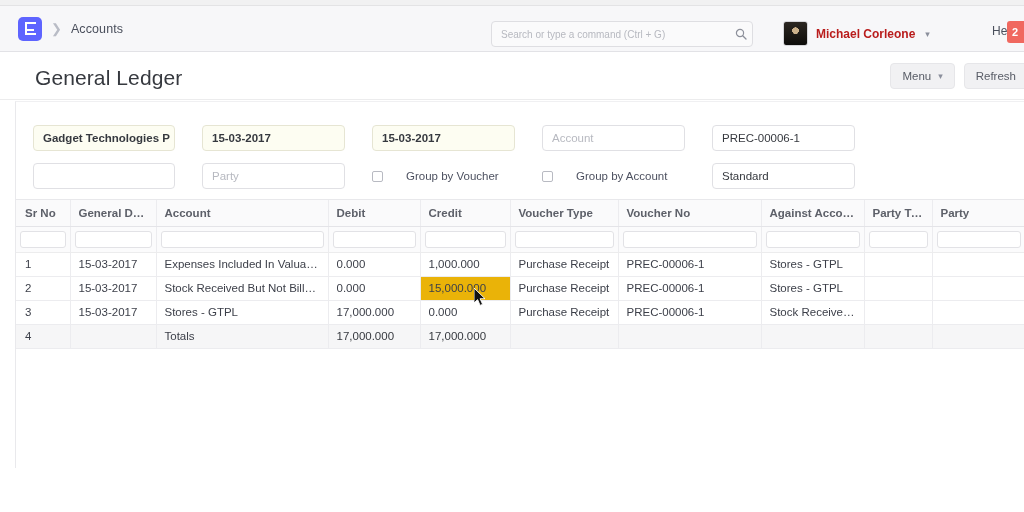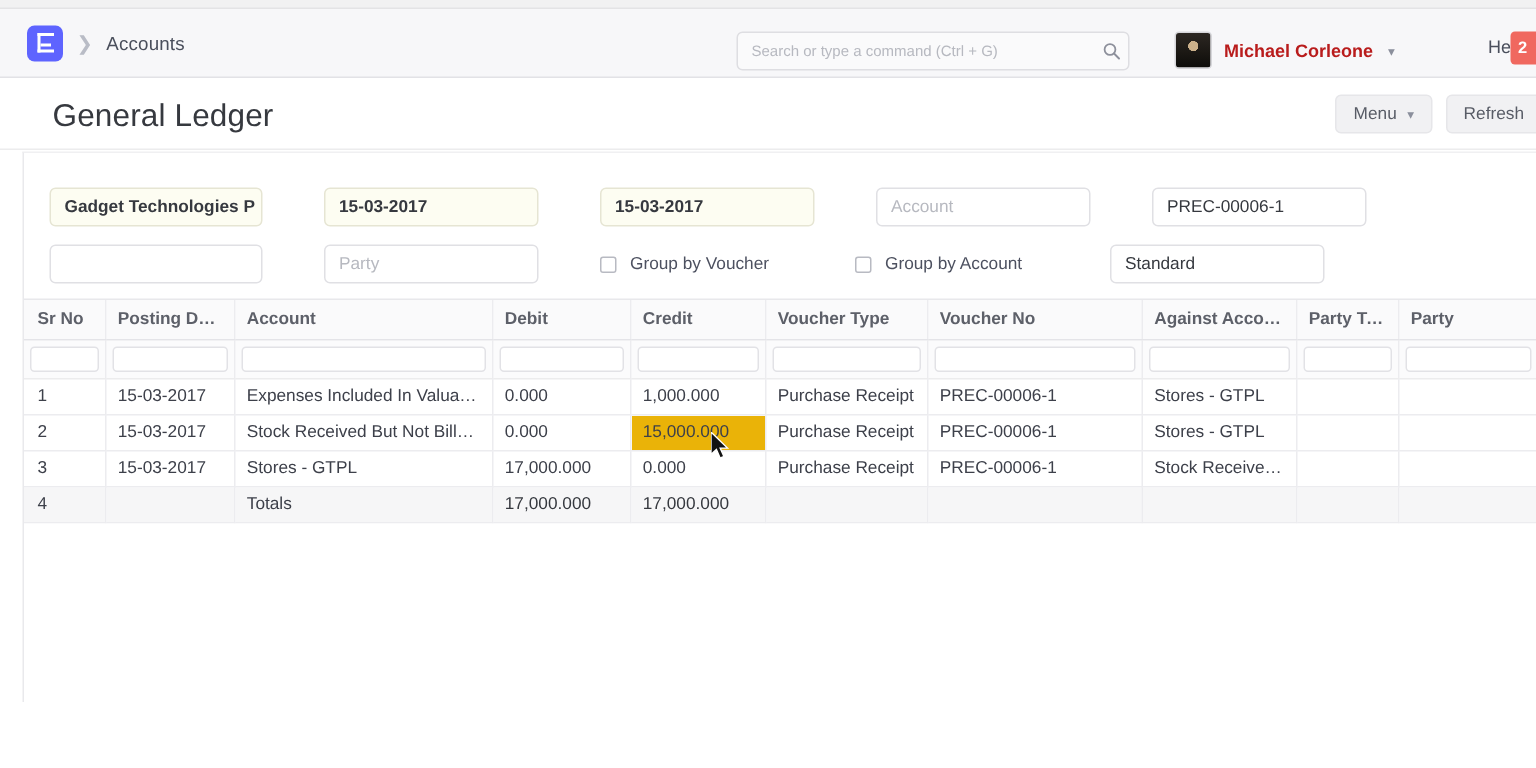--- a/index.html
+++ b/index.html
@@ -123,31 +123,31 @@
 
   
   .filters { padding:17px 0 0 17px; }
   .filter-row { display:flex; align-items:center; height:38px; }
   .fbox {
     height:26px; border:1px solid #e0e0e4; border-radius:4px;
     background:#ffffff;
     font-size:11.5px; color:#36393f;
     display:flex; align-items:center; padding:0 9px;
     overflow:hidden; white-space:nowrap;
-    margin-right:41px;
+    margin-right:27px;
   }
   .fbox.filled { background:#fdfdf2; border-color:#e6e5d3; font-weight:bold; }
   .fbox.ph { color:#b7b9c0; }
   .w-a { width:142px; }
   .w-b { width:143px; }
   .w-c { width:143px; }
   .w-d { width:143px; }
   .w-e { width:143px; }
   .chk-wrap {
-    display:flex; align-items:center; gap:9px; width:143px; margin-right:27px;
+    display:flex; align-items:center; gap:23px; width:143px; margin-right:27px;
   }
   .chk {
     width:11px; height:11px; border:1px solid #b8bac2; border-radius:2px;
     background:#fff; flex:none;
   }
   .chk-label { font-size:11.5px; color:#4d5160; white-space:nowrap; }
 
   
   .tbl { width:1009px; border-top:1px solid #e8e8eb; margin-top:4px; }
   .tbl table { border-collapse:collapse; width:100%; table-layout:fixed; }
@@ -293,21 +293,21 @@
             <col class="col-credit">
             <col class="col-vtype">
           <col class="col-vno">
             <col class="col-against">
             <col class="col-ptype">
             <col class="col-party">
         </colgroup>
         <thead>
           <tr>
             <th>Sr No</th>
-            <th>Posting Date</th>
+            <th>General Date</th>
             <th>Account</th>
             <th>Debit</th>
             <th>Credit</th>
             <th>Voucher Type</th>
             <th>Voucher No</th>
             <th>Against Account</th>
             <th>Party Type</th>
             <th>Party</th>
           </tr>
         </thead>

